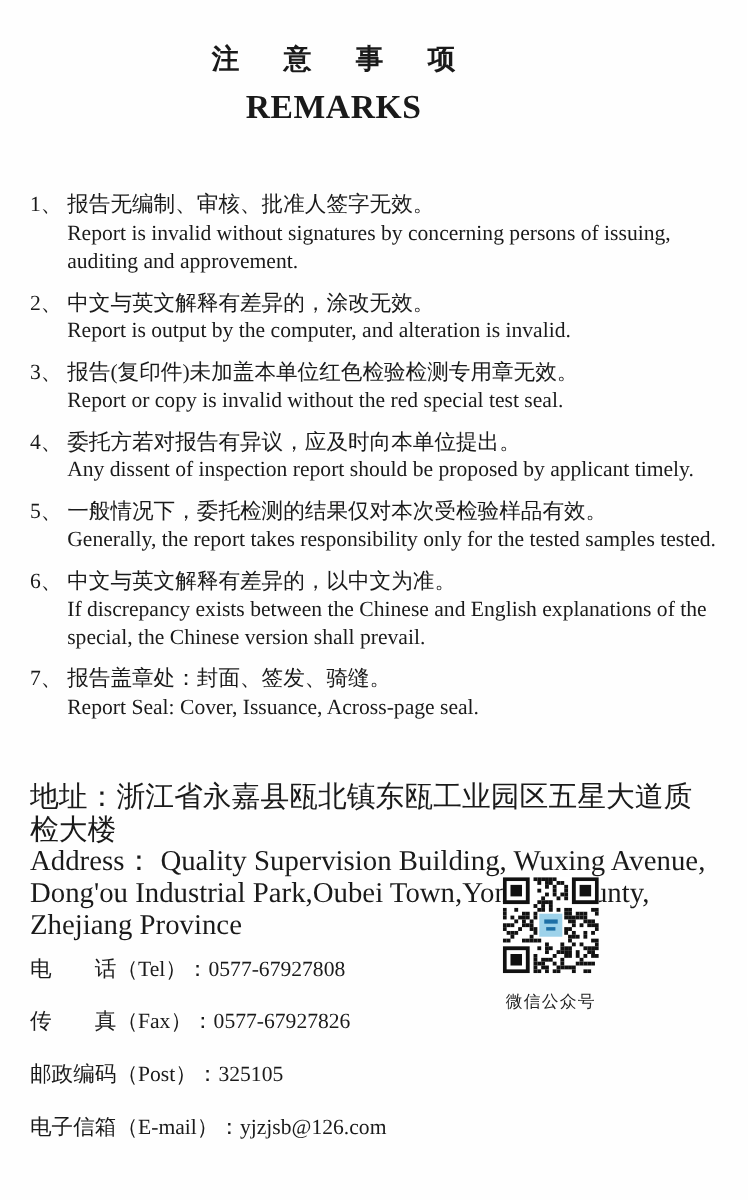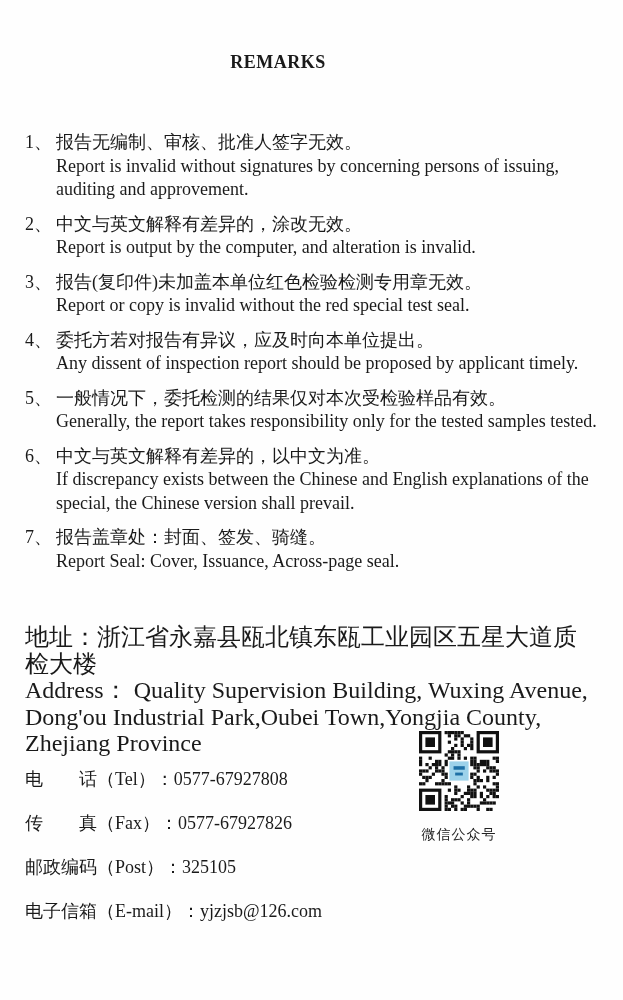--- a/index.html
+++ b/index.html
@@ -23,21 +23,21 @@
   }
   .title-cn {
     font-size: 23px;
     font-weight: 700;
     letter-spacing: 37px;
     padding-left: 37px;
     line-height: 28px;
     white-space: nowrap;
   }
   .title-en {
-    font-size: 18px;
+    font-size: 28px;
     font-weight: 700;
     margin-top: 14px;
     line-height: 24px;
     letter-spacing: 0.5px;
   }
   .remarks-list {
     margin: 57px 0 0 25px;
     width: 580px;
   }
   .item {
@@ -92,20 +92,21 @@
     letter-spacing: 1px;
     color: #222;
   }
 </style>
 </head>
 <body>
 
 <div class="page">
 
   <div class="title-block">
+    <div class="title-cn">注意事项</div>
     <div class="title-en">REMARKS</div>
   </div>
 
   <div class="remarks-list">
 
       <div class="item">
         <div class="item-num">1、</div>
         <div class="item-body">
           <div>报告无编制、审核、批准人签字无效。</div>
           <div>Report is invalid without signatures by concerning persons of issuing, auditing and approvement.</div>

